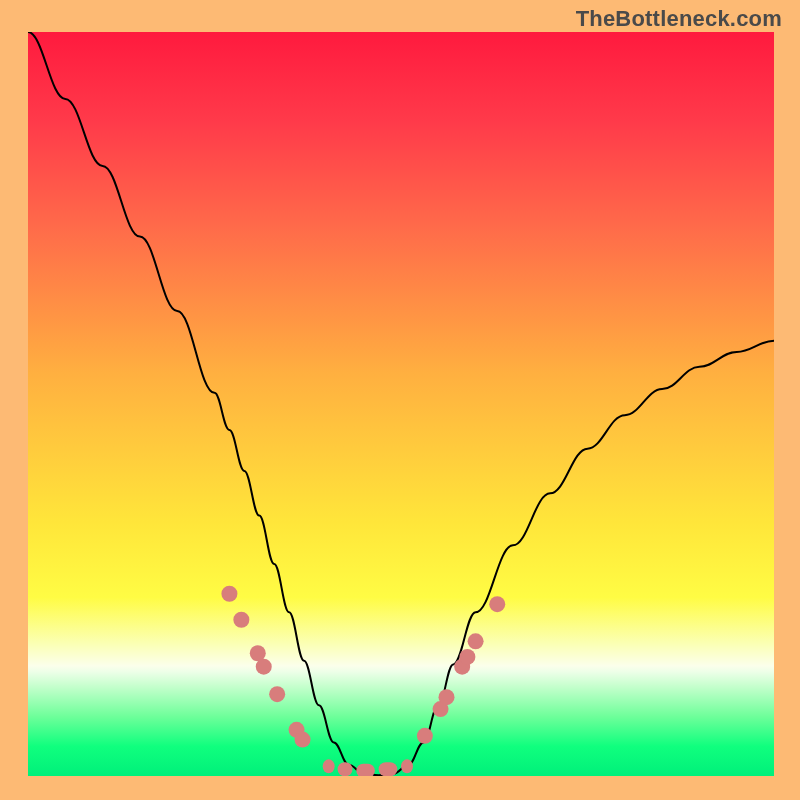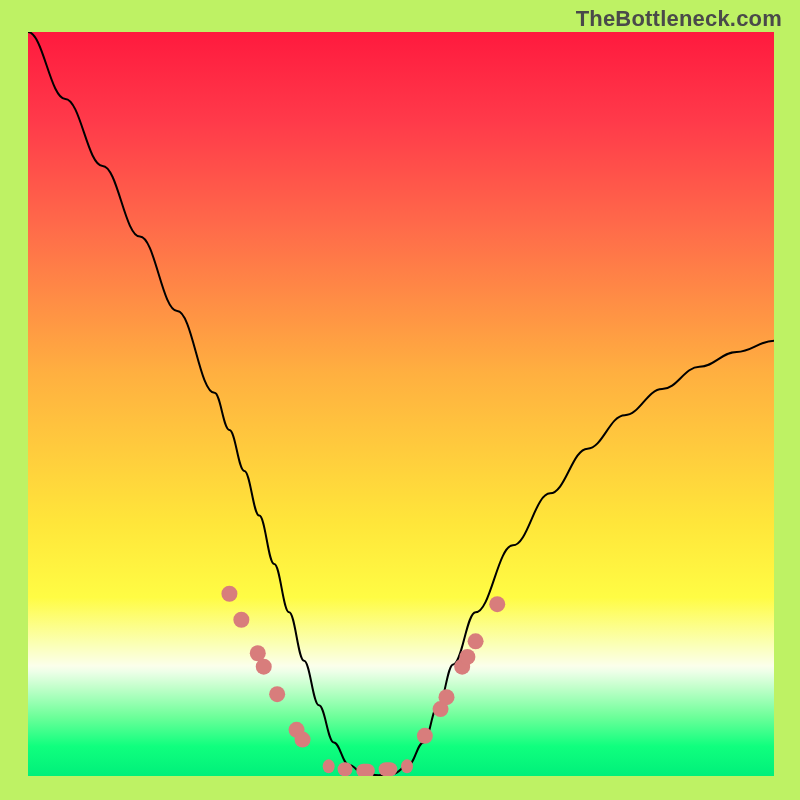--- a/index.html
+++ b/index.html
@@ -10,21 +10,21 @@
     background: #000;
     font-family: Arial, Helvetica, sans-serif;
     overflow: hidden;
   }
   .frame {
     position: absolute;
     left: 0;
     top: 0;
     width: 800px;
     height: 800px;
-    background: #bef264;
+    background: #fdba74;
   }
   .plot {
     position: absolute;
     left: 28px;
     top: 32px;
     width: 746px;
     height: 744px;
     background: linear-gradient(to bottom,
       #ff1a3e 0%,
       #ff3a4a 12%,

